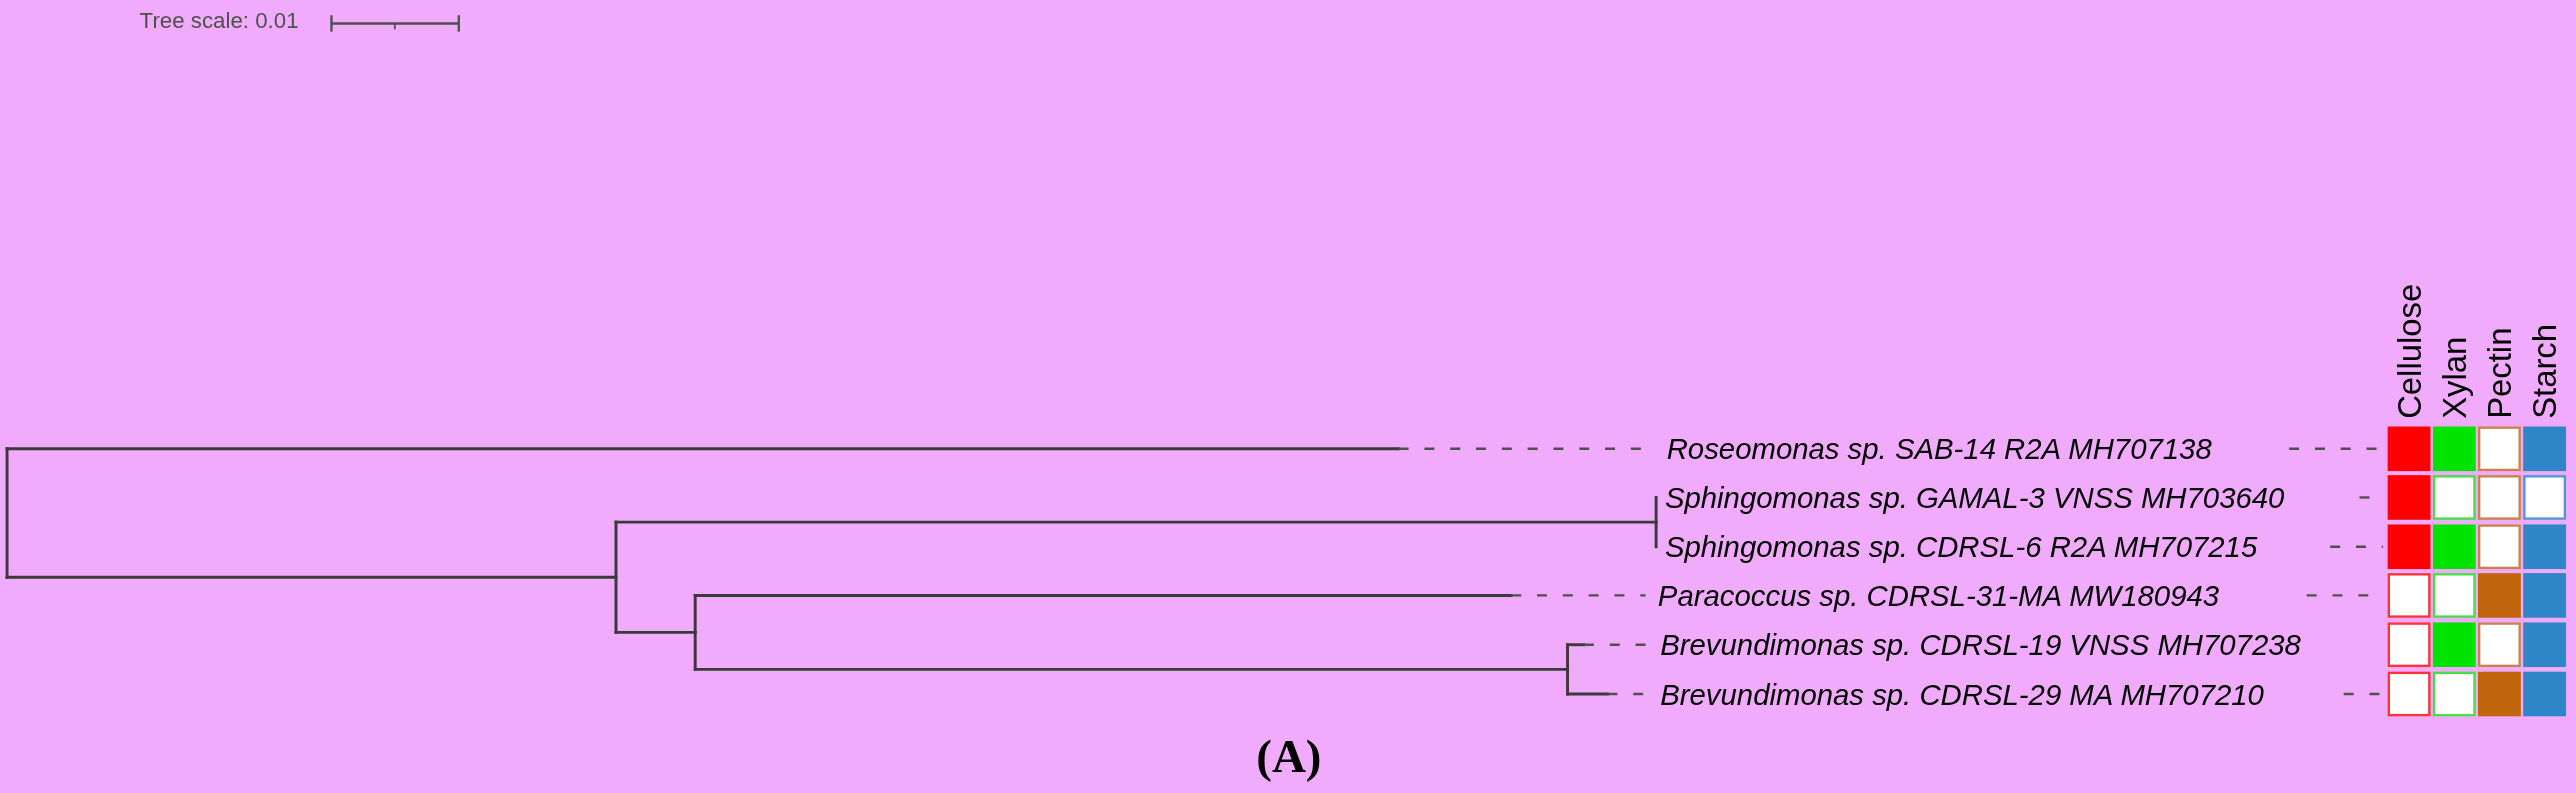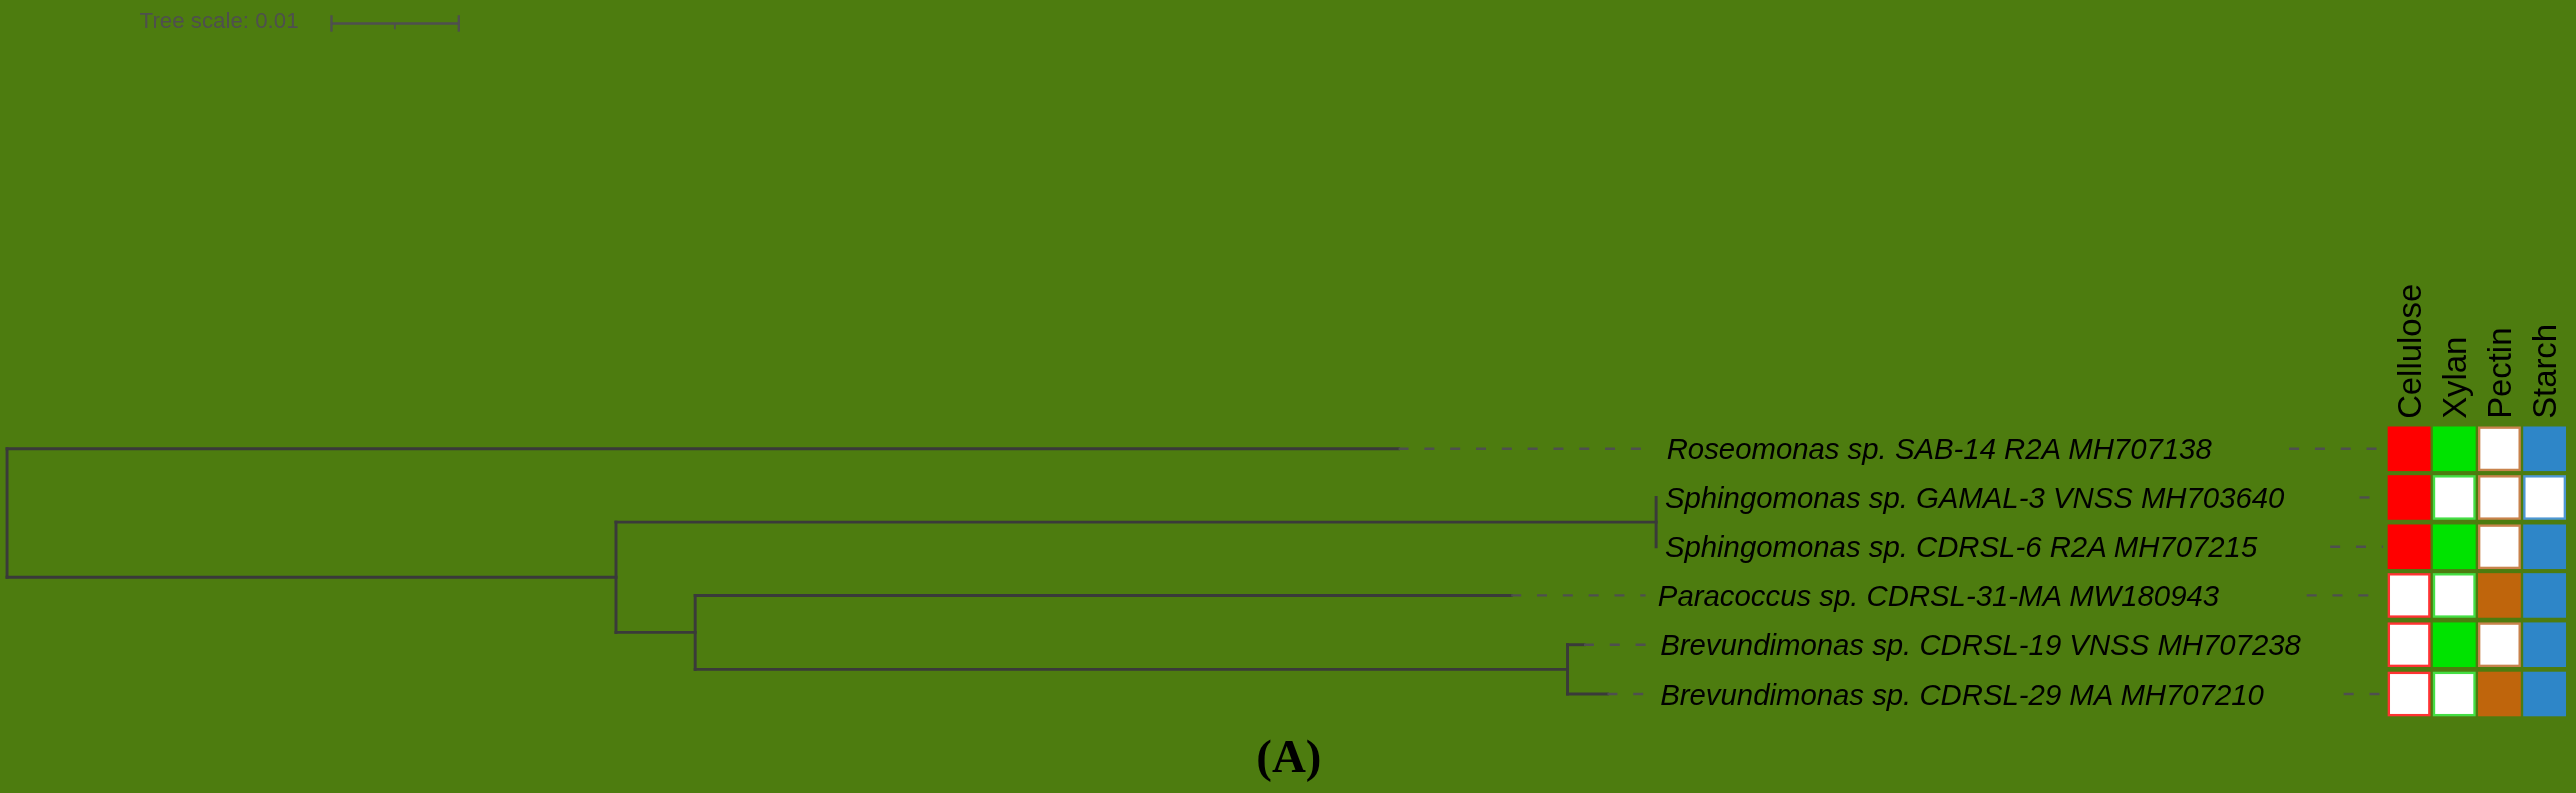--- a/index.html
+++ b/index.html
@@ -1,16 +1,16 @@
 <!DOCTYPE html>
 <html style="font-size:9.4px"><head>
 <meta charset="utf-8">
 <style>
   html,body{margin:0;padding:0;background:#ffffff;}
-  .figure-wrap{width:100%;background:#4d7c0f;}
+  .figure-wrap{width:100%;background:#f0abfc;}
   svg{display:block;width:100%;height:auto;}
   .taxon-label{font-family:"Liberation Sans","DejaVu Sans",sans-serif;font-style:italic;font-size:50px;fill:#000;}
   .col-header{font-family:"Liberation Sans","DejaVu Sans",sans-serif;font-size:56px;fill:#000;}
   .scale-label{font-family:"Liberation Sans","DejaVu Sans",sans-serif;font-size:38px;fill:#4f4f4f;}
   .caption{font-family:"Liberation Serif","DejaVu Serif",serif;font-weight:bold;font-size:80px;fill:#000;}
 </style>
 </head>
 <body>
 
 <div class="figure-wrap">

